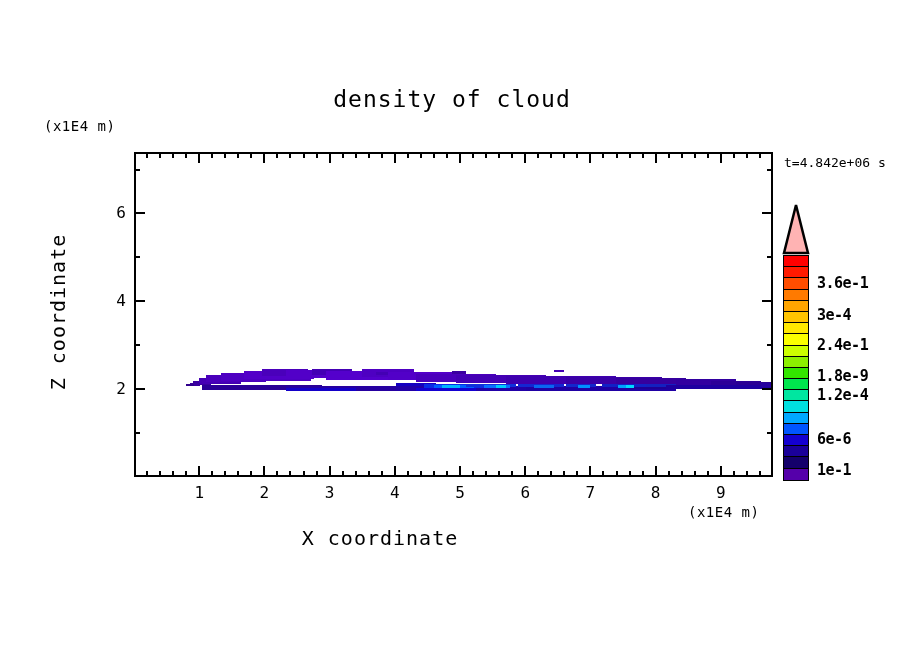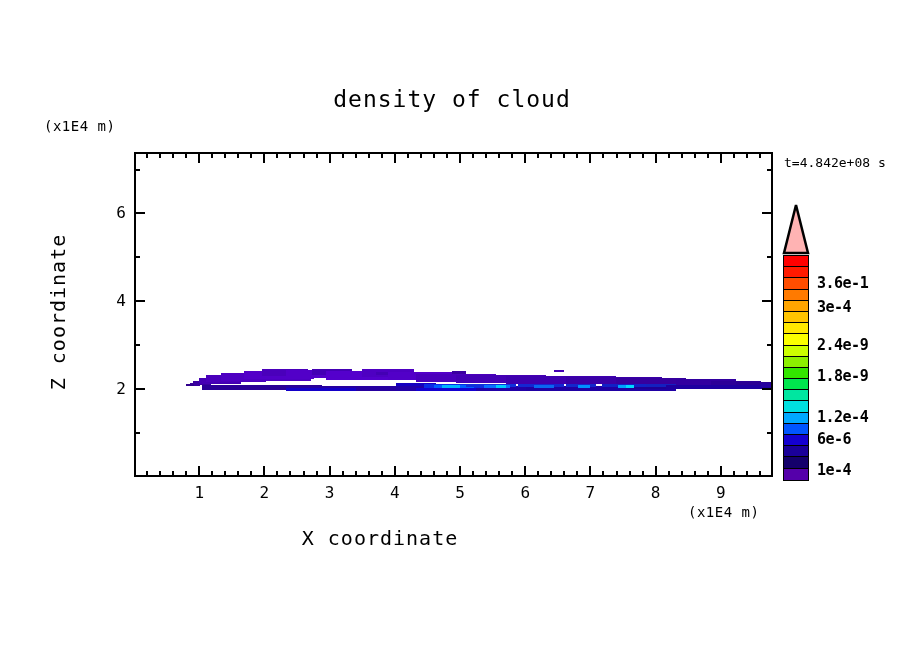--- a/index.html
+++ b/index.html
@@ -37,21 +37,21 @@
             white-space:nowrap;letter-spacing:-0.5px;}
 
   
   .fil{position:absolute;}
 </style>
 </head>
 <body>
 
 <div class="abs" id="plot-title">density of cloud</div>
 <div class="abs" id="z-unit-label">(x1E4 m)</div>
-<div class="abs" id="time-label">t=4.842e+08 s</div>
+<div class="abs" id="time-label">t=4.842e+06 s</div>
 
 <div class="abs" id="plot-frame"></div>
 <div class="abs" id="plot-clip">
     <div class="fil" style="left: 57px; top: 227px; width: 18px; height: 4px; background: rgb(58, 0, 160);"></div>
     <div class="fil" style="left: 63px; top: 224px; width: 42px; height: 6px; background: rgb(68, 0, 180);"></div>
     <div class="fil" style="left: 70px; top: 221px; width: 60px; height: 7px; background: rgb(74, 0, 187);"></div>
     <div class="fil" style="left: 85px; top: 219px; width: 90px; height: 8px; background: rgb(78, 0, 194);"></div>
     <div class="fil" style="left: 108px; top: 217px; width: 70px; height: 8px; background: rgb(82, 0, 200);"></div>
     <div class="fil" style="left: 126px; top: 215px; width: 46px; height: 7px; background: rgb(74, 0, 187);"></div>
     <div class="fil" style="left: 150px; top: 216px; width: 60px; height: 8px; background: rgb(82, 0, 200);"></div>
@@ -250,20 +250,20 @@
       <div class="cb-band" style="height: 5%; background: rgb(0, 224, 224); border-bottom: 1px solid rgb(0, 0, 0);"></div>
       <div class="cb-band" style="height: 5%; background: rgb(0, 168, 255); border-bottom: 1px solid rgb(0, 0, 0);"></div>
       <div class="cb-band" style="height: 5%; background: rgb(0, 85, 255); border-bottom: 1px solid rgb(0, 0, 0);"></div>
       <div class="cb-band" style="height: 5%; background: rgb(20, 0, 208); border-bottom: 1px solid rgb(0, 0, 0);"></div>
       <div class="cb-band" style="height: 5%; background: rgb(26, 0, 153); border-bottom: 1px solid rgb(0, 0, 0);"></div>
       <div class="cb-band" style="height: 5%; background: rgb(20, 0, 107); border-bottom: 1px solid rgb(0, 0, 0);"></div>
       <div class="cb-band" style="height: 5%; background: rgb(85, 0, 170);"></div>
     </div>
   <div id="colorbar-labels">
       <div class="cb-label" style="top: 71.25px;">3.6e-1</div>
-      <div class="cb-label" style="top: 95px;">3e-4</div>
-      <div class="cb-label" style="top: 133.4px;">2.4e-9</div>
+      <div class="cb-label" style="top: 103px;">3e-4</div>
+      <div class="cb-label" style="top: 133.4px;">2.4e-1</div>
       <div class="cb-label" style="top: 164.475px;">1.8e-9</div>
-      <div class="cb-label" style="top: 205px;">1.2e-4</div>
+      <div class="cb-label" style="top: 183px;">1.2e-4</div>
       <div class="cb-label" style="top: 226.625px;">6e-6</div>
-      <div class="cb-label" style="top: 257.7px;">1e-4</div>
+      <div class="cb-label" style="top: 257.7px;">1e-1</div>
     </div>
 </div>
 
 </body></html>

